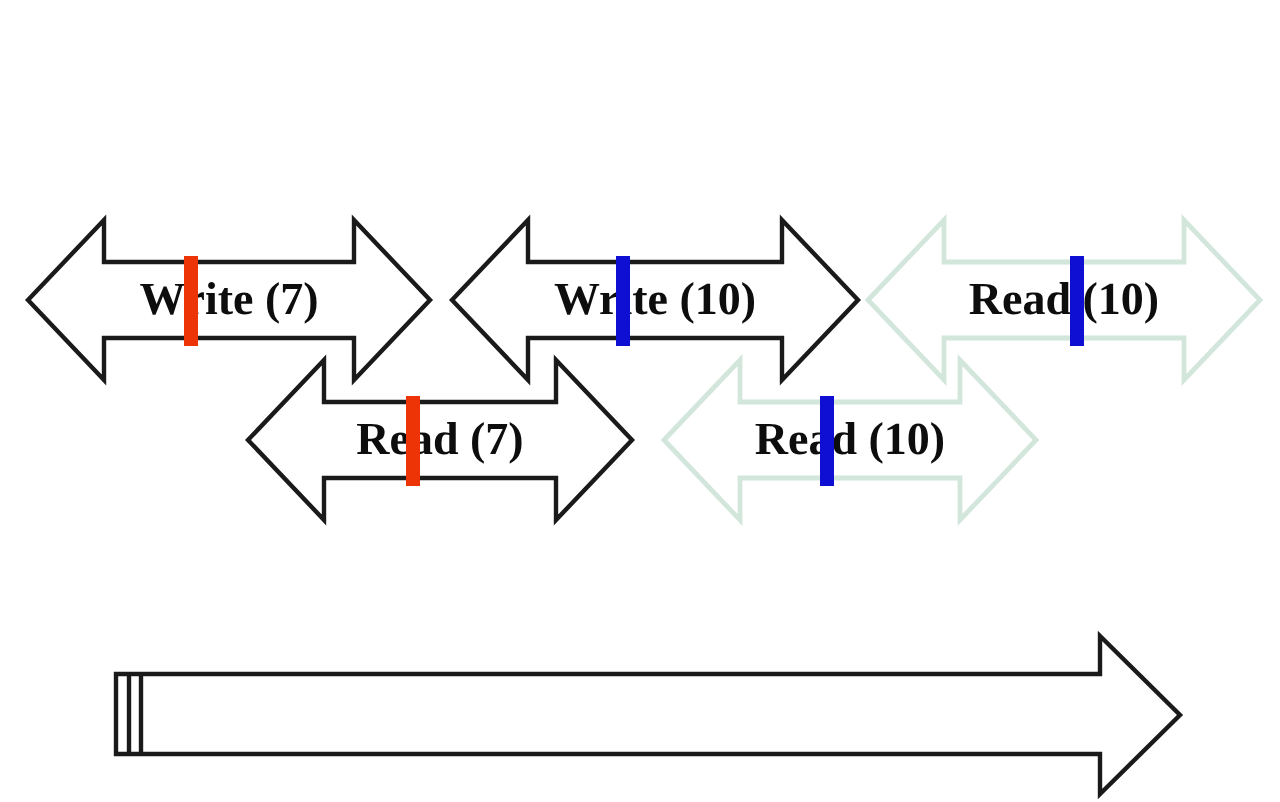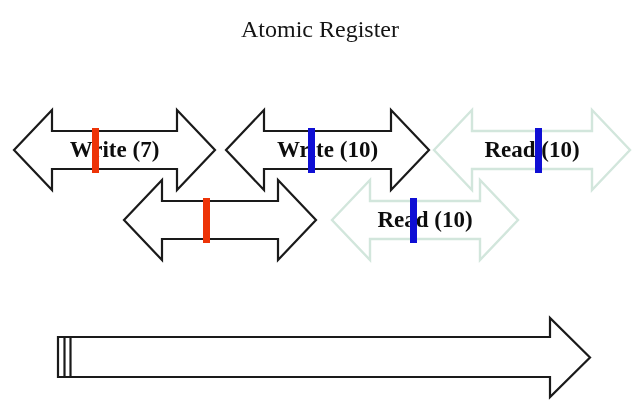--- a/index.html
+++ b/index.html
@@ -16,38 +16,38 @@
     position:absolute;z-index:2;text-align:center;
     font-weight:bold;font-size:23px;color:#0d0d0d;height:28px;line-height:28px;
   }
   .tick{position:absolute;z-index:3;width:7px;height:45px;}
 </style>
 </head>
 <body>
 
 <div id="canvas">
 
-  <div id="title">Atomic Register</div>
 
   <svg id="arrows-svg" width="640" height="401" viewBox="0 0 640 401">
       <path d="M124,220 L162,180 L162,201 L278,201 L278,180 L316,220 L278,260 L278,239 L162,239 L162,260 Z" fill="#ffffff" stroke="#1a1a1a" stroke-width="2.2"></path>
       <path d="M332,220 L370,180 L370,201 L480,201 L480,180 L518,220 L480,260 L480,239 L370,239 L370,260 Z" fill="#ffffff" stroke="#d2e6dc" stroke-width="2.4"></path>
       <path d="M14,150 L52,110 L52,131 L177,131 L177,110 L215,150 L177,190 L177,169 L52,169 L52,190 Z" fill="#ffffff" stroke="#1a1a1a" stroke-width="2.2"></path>
       <path d="M226,150 L264,110 L264,131 L391,131 L391,110 L429,150 L391,190 L391,169 L264,169 L264,190 Z" fill="#ffffff" stroke="#1a1a1a" stroke-width="2.2"></path>
       <path d="M434,150 L472,110 L472,131 L592,131 L592,110 L630,150 L592,190 L592,169 L472,169 L472,190 Z" fill="#ffffff" stroke="#d2e6dc" stroke-width="2.4"></path>
     </svg>
 
   <svg id="timeline-svg" width="640" height="401" viewBox="0 0 640 401">
     <path d="M58,337 L550,337 L550,318 L590,357.5 L550,397 L550,377 L58,377 Z" fill="#ffffff" stroke="#1a1a1a" stroke-width="2.2" stroke-linejoin="miter"></path>
     <g stroke="#1a1a1a" stroke-width="2.2">
       <line x1="64.5" y1="338" x2="64.5" y2="376"></line>
       <line x1="70.5" y1="338" x2="70.5" y2="376"></line>
     </g>
   </svg>
 
+<div class="arrow-label" style="left: 124px; width: 192px; top: 206px;">Read (7)</div>
     <div class="arrow-label" style="left: 332px; width: 186px; top: 206px;">Read (10)</div>
     <div class="arrow-label" style="left: 14px; width: 201px; top: 136px;">Write (7)</div>
     <div class="arrow-label" style="left: 226px; width: 203px; top: 136px;">Write (10)</div>
     <div class="arrow-label" style="left: 434px; width: 196px; top: 136px;">Read (10)</div>
     <div class="tick" style="left: 91.5px; top: 128px; width: 7px; height: 45px; background: rgb(237, 52, 7);"></div>
     <div class="tick" style="left: 307.5px; top: 128px; width: 7px; height: 45px; background: rgb(15, 15, 212);"></div>
     <div class="tick" style="left: 534.5px; top: 128px; width: 7px; height: 45px; background: rgb(15, 15, 212);"></div>
     <div class="tick" style="left: 202.5px; top: 198px; width: 7px; height: 45px; background: rgb(237, 52, 7);"></div>
     <div class="tick" style="left: 409.5px; top: 198px; width: 7px; height: 45px; background: rgb(15, 15, 212);"></div>
   </div>

